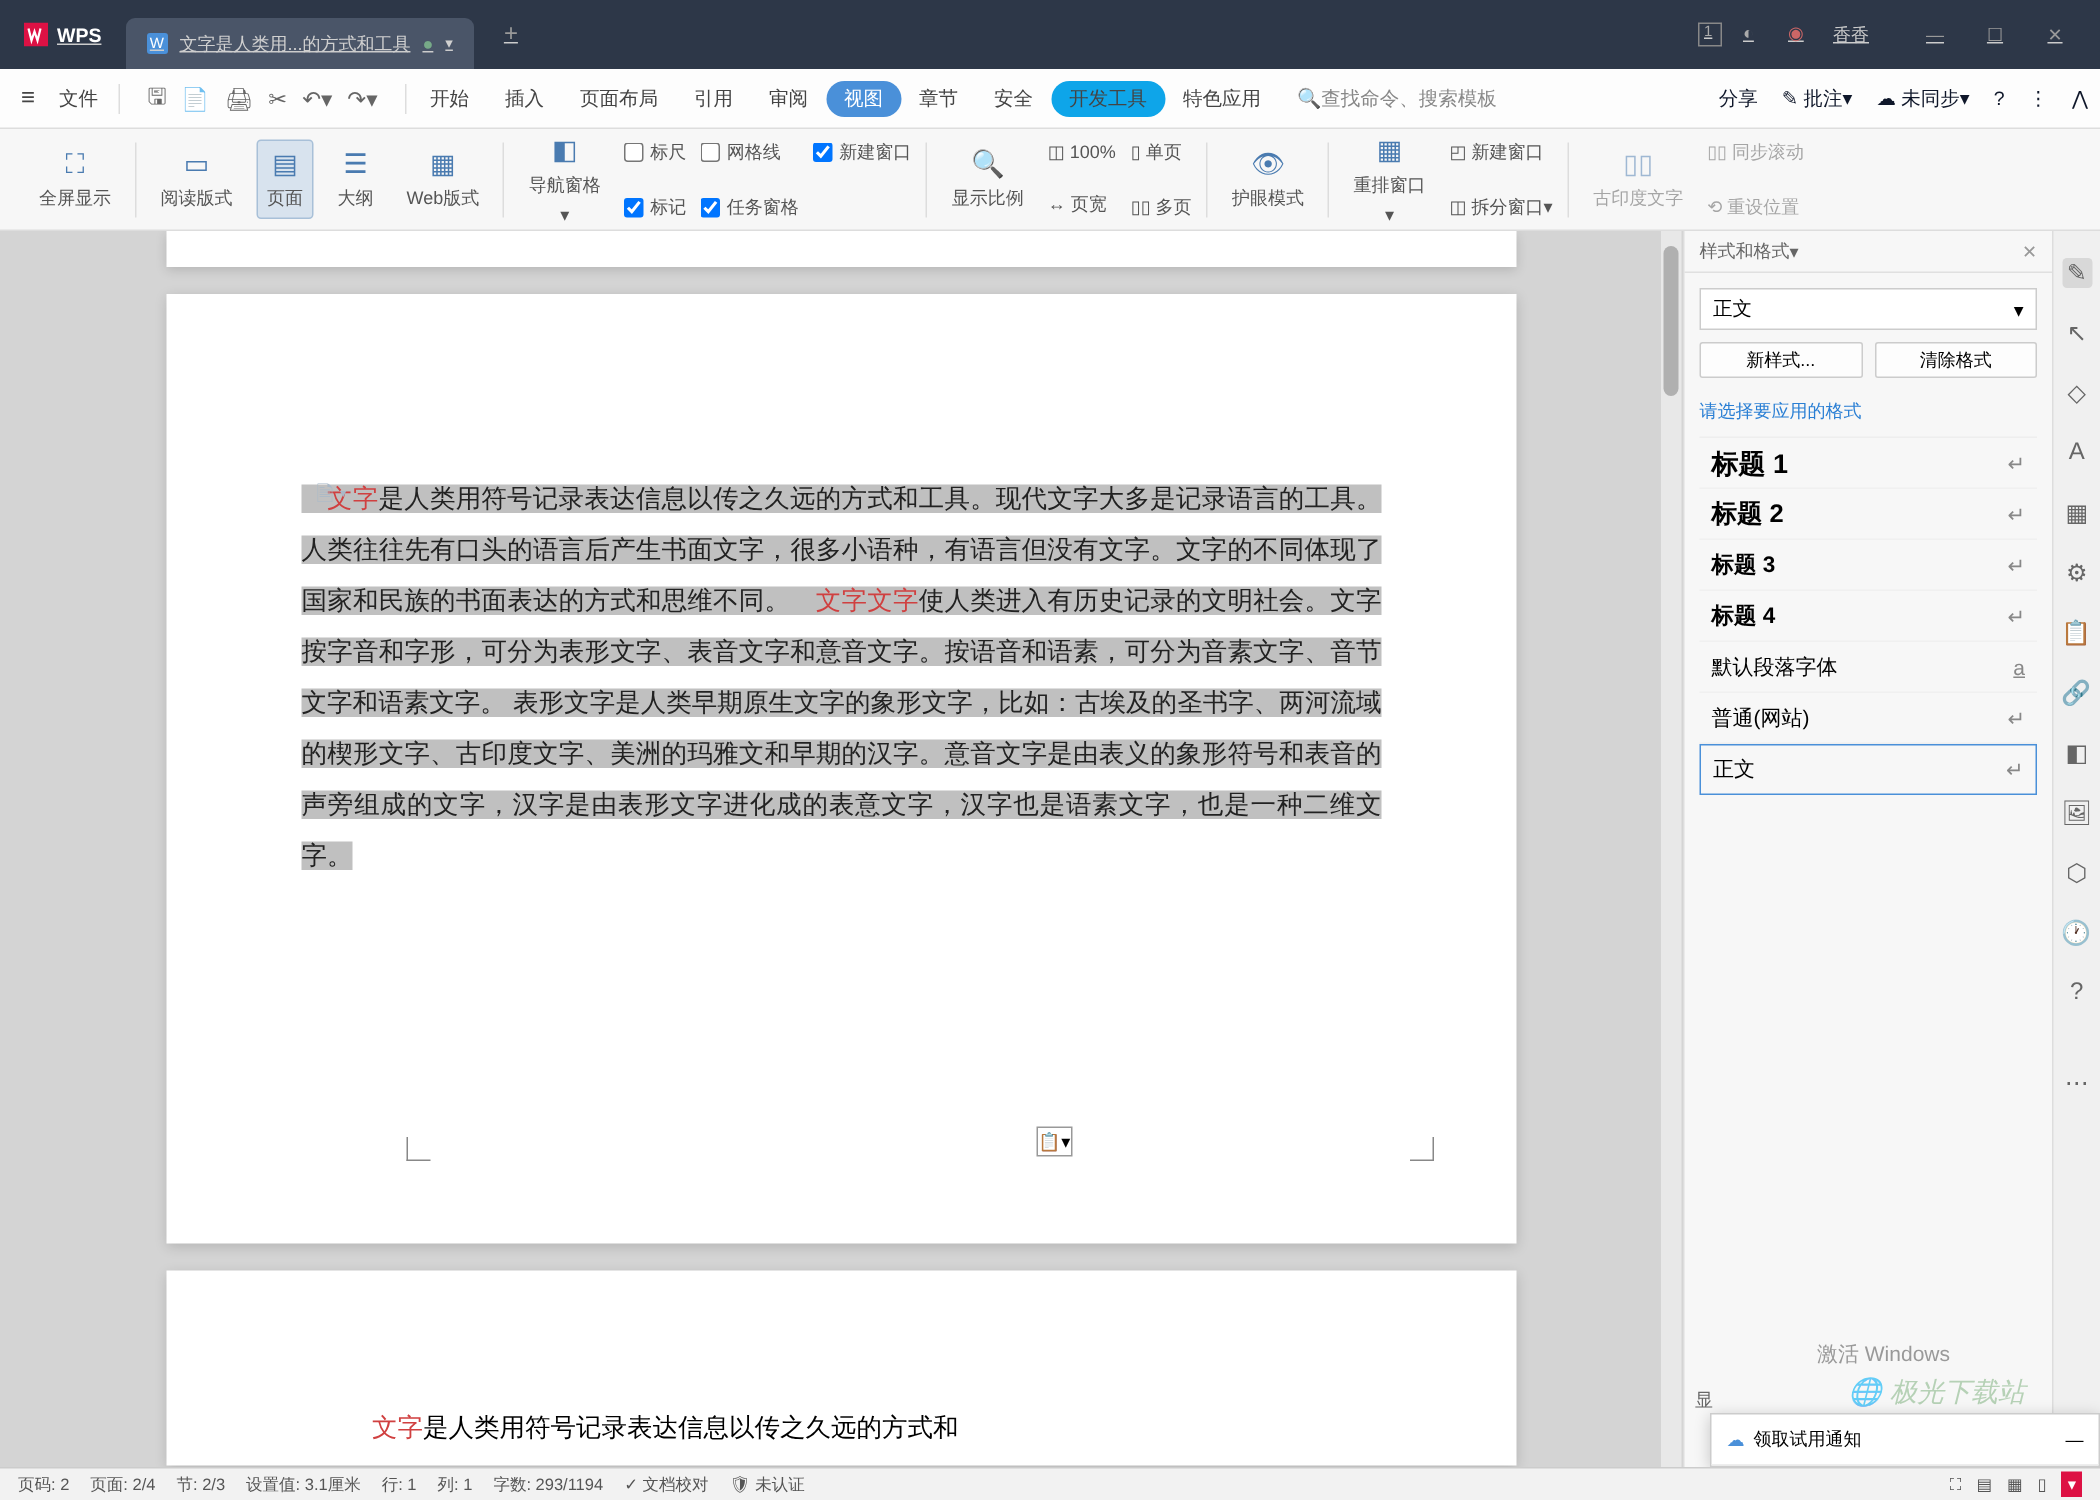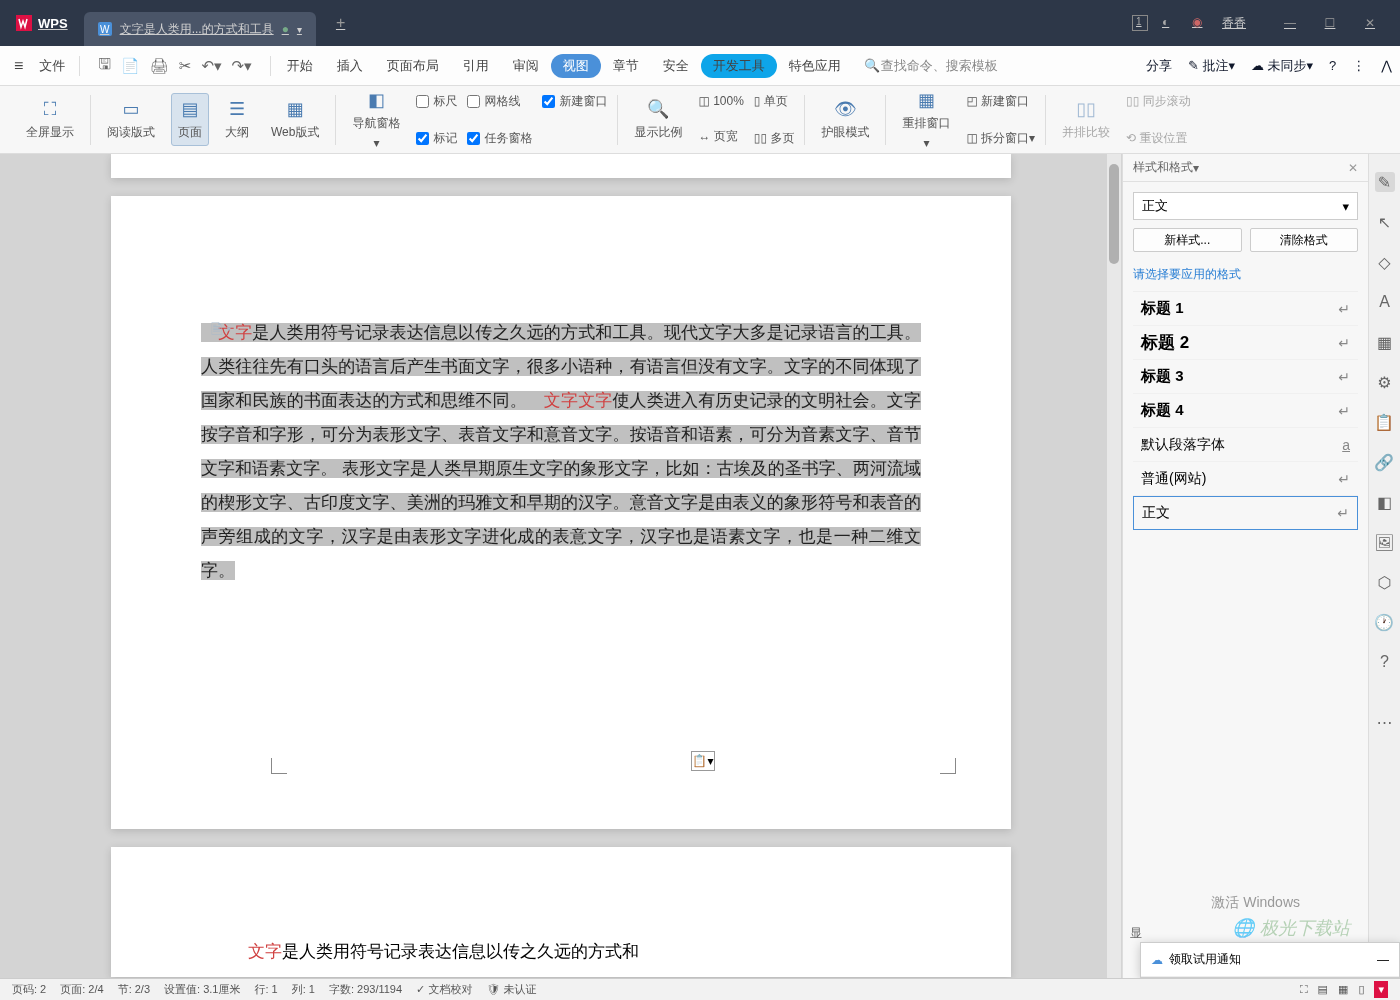--- a/index.html
+++ b/index.html
@@ -67,21 +67,21 @@
 .panel-close { margin-left: auto; cursor: pointer; color: #999; }
 .panel-body { padding: 10px; }
 .style-select { width: 100%; height: 28px; border: 1px solid #ccc; background: #fff; font-size: 13px; padding: 0 8px; display: flex; align-items: center; }
 .style-btns { display: flex; gap: 8px; margin-top: 8px; }
 .style-btn { flex: 1; height: 24px; border: 1px solid #ccc; background: #fdfdfd; font-size: 12px; cursor: pointer; border-radius: 2px; }
 .panel-hint { font-size: 12px; color: #2a7fd4; margin: 14px 0 8px; }
 .style-list { border-top: 1px solid #eee; }
 .style-item { height: 34px; display: flex; align-items: center; padding: 0 8px; font-size: 14px; cursor: pointer; border-bottom: 1px solid #f0f0f0; justify-content: space-between; }
 .style-item.selected { border: 1px solid #4a90d9; }
 .style-item .para-mark { color: #888; font-size: 14px; }
-.style-item.h1 span:first-child { font-weight: bold; font-size: 15px; }
+.style-item.h1 span:first-child { font-weight: bold; font-size: 18px; }
 .style-item.h2 span:first-child { font-weight: bold; font-size: 17px; text-align: center; }
 .style-item.h3 span:first-child { font-weight: bold; font-size: 15px; }
 .style-item.h4 span:first-child { font-weight: bold; font-size: 15px; }
 
 
 .side-toolbar { position: absolute; right: 0; top: 154px; bottom: 22px; width: 32px; background: #f0f0f0; border-left: 1px solid #ddd; display: flex; flex-direction: column; align-items: center; padding-top: 18px; gap: 20px; }
 .side-tool { width: 20px; height: 20px; color: #666; cursor: pointer; display: flex; align-items: center; justify-content: center; }
 .side-tool.active { background: #d8d8d8; border-radius: 3px; padding: 2px; }
 
 
@@ -252,21 +252,21 @@
     <div class="rib-btn-v"><div class="rib-icon">▦</div><span>重排窗口</span>▾</div>
     <div class="rib-col">
       <span>◰ <span>新建窗口</span></span>
       <span>◫ <span>拆分窗口</span>▾</span>
     </div>
   </div>
   <div class="rib-sep"></div>
   <div class="rib-group disabled">
     <div class="rib-btn-v">
         <div class="rib-icon">▯▯</div>
-        <span>并排比较</span>
+        <span>古印度文字</span>
       </div>
     <div class="rib-col">
       <span>▯▯ <span>同步滚动</span></span>
       <span>⟲ <span>重设位置</span></span>
     </div>
   </div>
 </div>
 
 <div class="doc-area">
   <div class="page top"></div>

